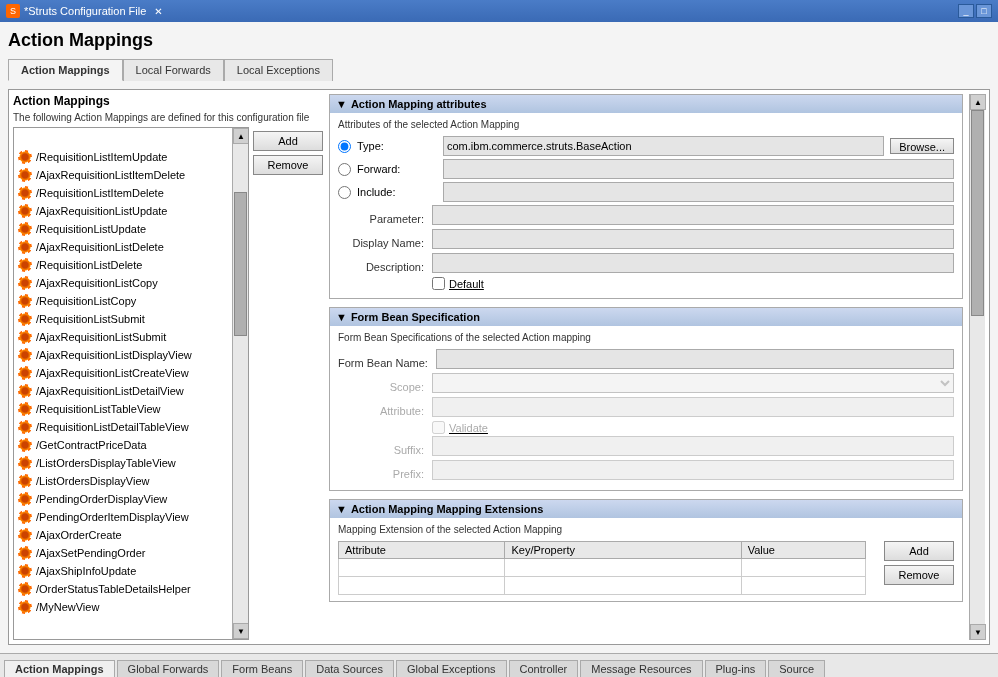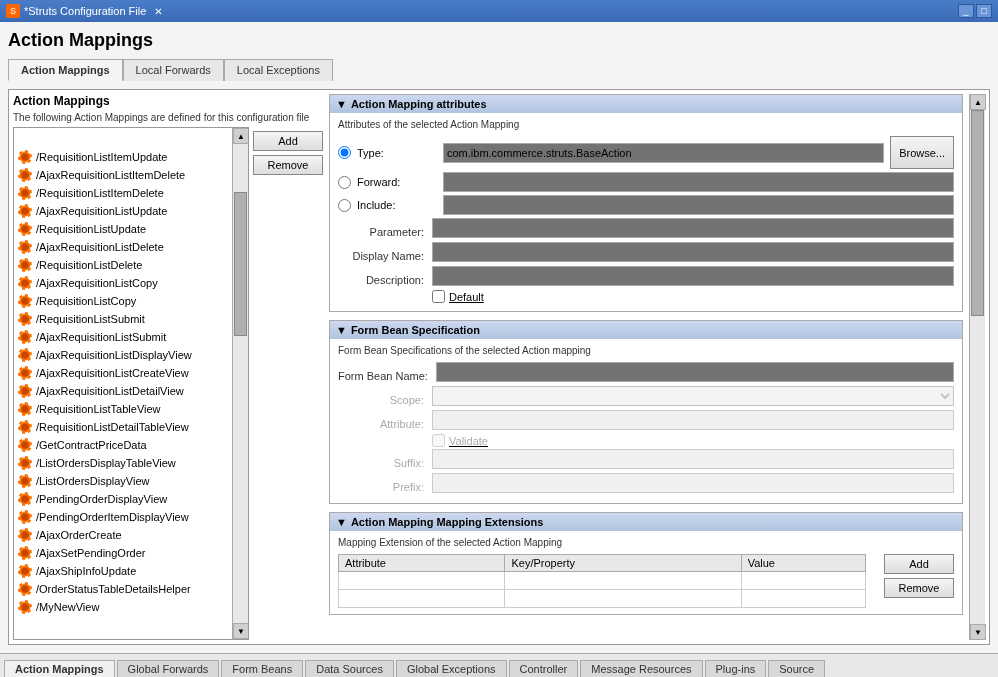--- a/index.html
+++ b/index.html
@@ -252,21 +252,21 @@
       color: #333;
       padding-right: 4px;
     }
     .form-label.disabled { color: #aaa; }
     .form-input {
       flex: 1;
       height: 20px;
       border: 1px solid #aaa;
       padding: 1px 3px;
       font-size: 11px;
-      background: #737373;
+      background: #e5e5e5;
     }
     .form-input.disabled {
       background: #f0f0f0;
       color: #aaa;
       border-color: #ccc;
     }
     .form-select {
       flex: 1;
       height: 20px;
       border: 1px solid #aaa;
@@ -288,21 +288,21 @@
       font-size: 11px;
       min-width: 80px;
     }
 
     .browse-btn {
       padding: 2px 8px;
       background: linear-gradient(to bottom, #f5f5f5, #ddd);
       border: 1px solid #888;
       cursor: pointer;
       font-size: 11px;
-      height: 33px;
+      height: 16px;
       white-space: nowrap;
     }
 
     .checkbox-row {
       display: flex;
       align-items: center;
       gap: 4px;
       margin: 2px 0 2px 94px;
       text-decoration: underline;
     }

